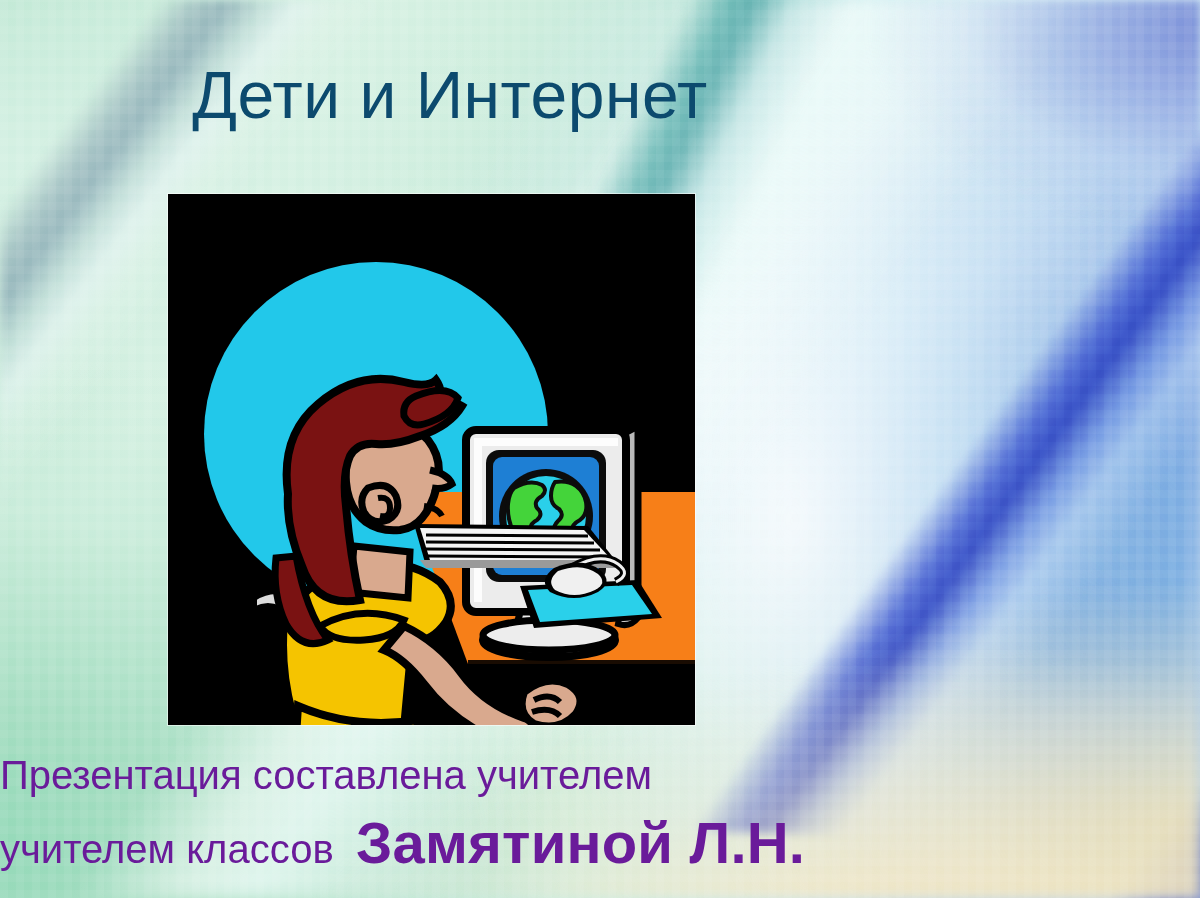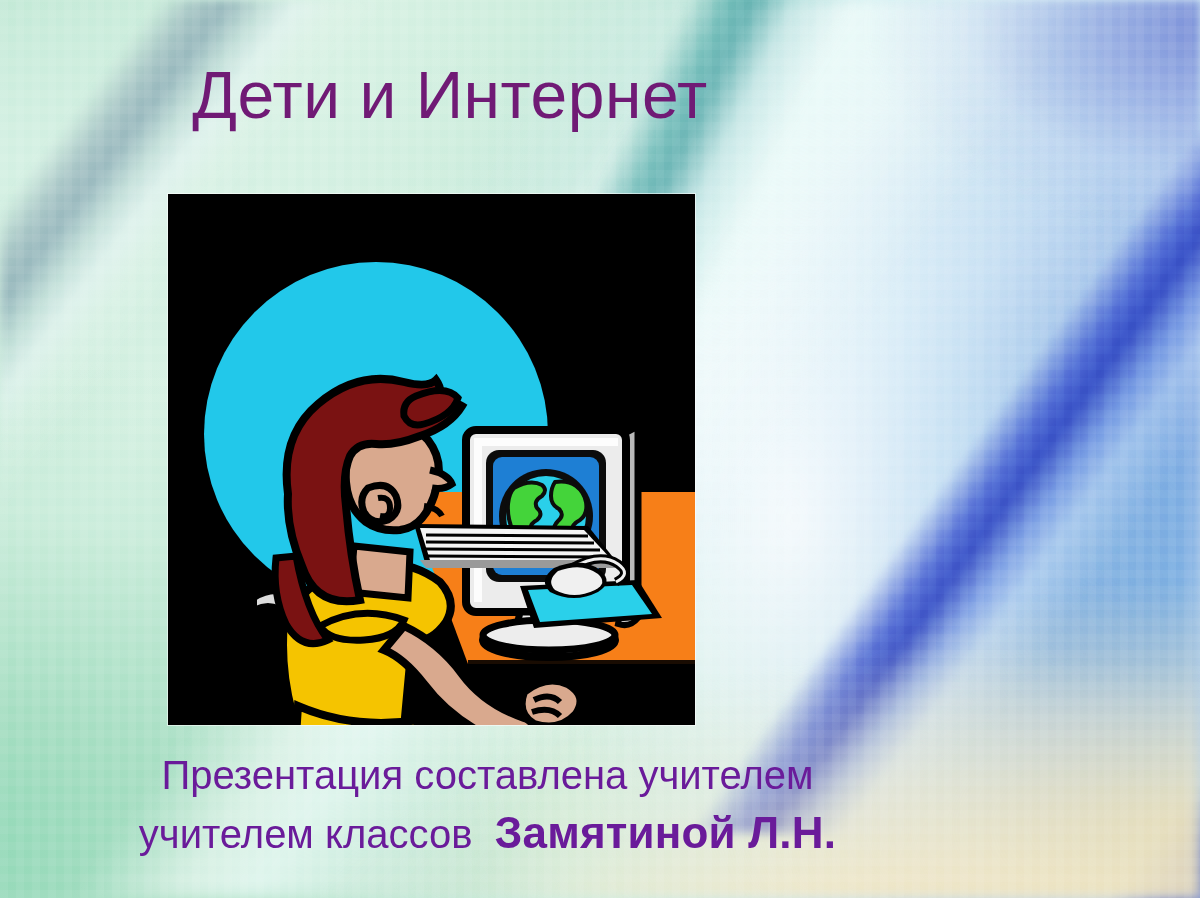--- a/index.html
+++ b/index.html
@@ -147,21 +147,21 @@
     opacity: .85;
   }
 
   
   #title {
     position: absolute;
     left: 0;
     top: 62px;
     width: 900px;
     text-align: center;
-    color: #701a75;
+    color: #0c4a6e;
     font-size: 66px;
     line-height: 1.0;
     letter-spacing: 0.5px;
     font-weight: 400;
     white-space: nowrap;
   }
 
   
   #clipart {
     position: absolute;
@@ -174,29 +174,28 @@
     box-shadow: 0 0 0 1px rgba(255,255,255,0.55);
   }
   #clipart svg { display: block; }
 
   
   #subtitle {
     position: absolute;
     left: 0;
     top: 748px;
     width: 975px;
-    text-align: center;
     color: #6a1b9a;
     font-size: 40px;
     line-height: 1.38;
     font-weight: 400;
   }
   #subtitle .ln { display: block; white-space: nowrap; }
   #subtitle .author {
-    font-size: 44px;
+    font-size: 58px;
     font-weight: 700;
     letter-spacing: .2px;
   }
 </style>
 </head>
 <body>
 
 <div id="slide">
 
   <div class="bg-layer bg-base"></div>

